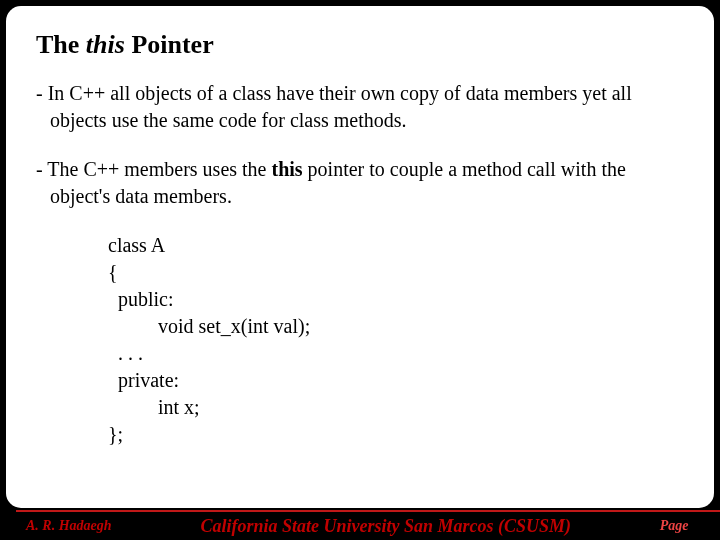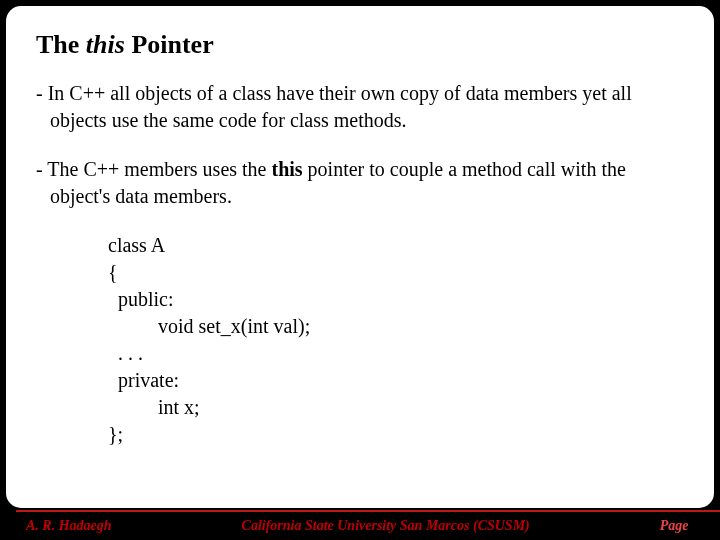--- a/index.html
+++ b/index.html
@@ -55,21 +55,21 @@
     margin-left: 16px;
   }
   .footer-left {
     color: #c00000;
     font-size: 14px;
     flex: 0 0 auto;
     margin-right: 20px;
   }
   .footer-center {
     color: #c00000;
-    font-size: 14px;
+    font-size: 18px;
     flex: 1 1 auto;
     text-align: center;
   }
   .footer-right {
     flex: 0 0 auto;
     font-size: 14px;
     margin-left: 20px;
   }
   .footer-right .page-label { color: #ef4444; }
   .footer-right .page-num { color: #000; font-style: normal; margin-left: 4px; }

